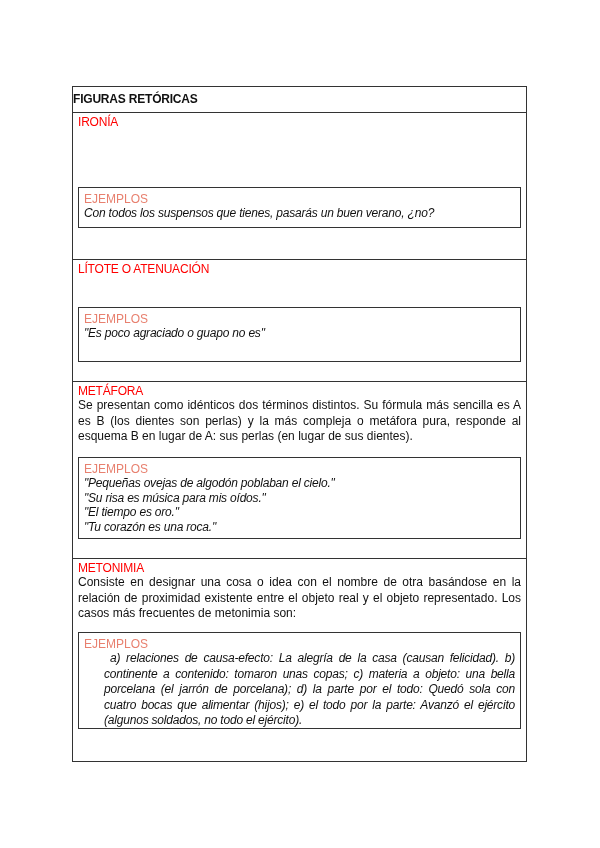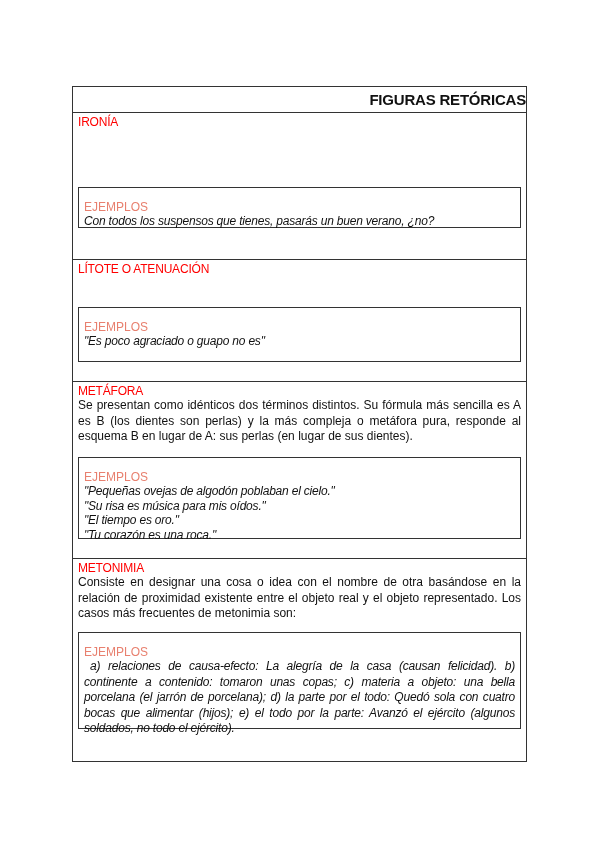--- a/index.html
+++ b/index.html
@@ -18,23 +18,23 @@
       position: absolute;
       left: 72px;
       top: 86px;
       width: 453px;
       border: 1.5px solid #333333;
       box-sizing: content-box;
     }
     .table-header {
       height: 25px;
       border-bottom: 1.5px solid #333333;
-      text-align: right;
+      text-align: left;
       font-weight: bold;
-      font-size: 15px;
+      font-size: 12px;
       line-height: 25px;
       letter-spacing: -0.2px;
     }
     .section {
       position: relative;
       border-bottom: 1.5px solid #333333;
       padding: 2px 5px 0 5px;
       box-sizing: border-box;
     }
     .section:last-child {
@@ -51,41 +51,42 @@
       font-size: 12px;
       line-height: 15.5px;
       text-align: justify;
       margin: 0;
     }
     .examples-box {
       position: absolute;
       left: 5px;
       right: 5px;
       border: 1.5px solid #333333;
-      padding: 12px 5px 3px 5px;
+      padding: 4px 5px 3px 5px;
       box-sizing: border-box;
     }
     .examples-label {
       color: #e8806f;
       font-size: 12px;
       line-height: 14px;
     }
     .example-line {
       font-style: italic;
       font-size: 12px;
       line-height: 14.5px;
       letter-spacing: -0.2px;
     }
     .example-para {
       font-style: italic;
       font-size: 12px;
       line-height: 15.5px;
       text-align: justify;
       letter-spacing: -0.2px;
       text-indent: 6px;
+      margin-left: 20px;
     }
 
     #sec-ironia { height: 147px; }
     #sec-ironia .examples-box { top: 74px; height: 41px; }
 
     #sec-litote { height: 122px; }
     #sec-litote .examples-box { top: 47px; height: 55px; }
 
     #sec-metafora { height: 177px; }
     #sec-metafora .examples-box { top: 75px; height: 82px; }

